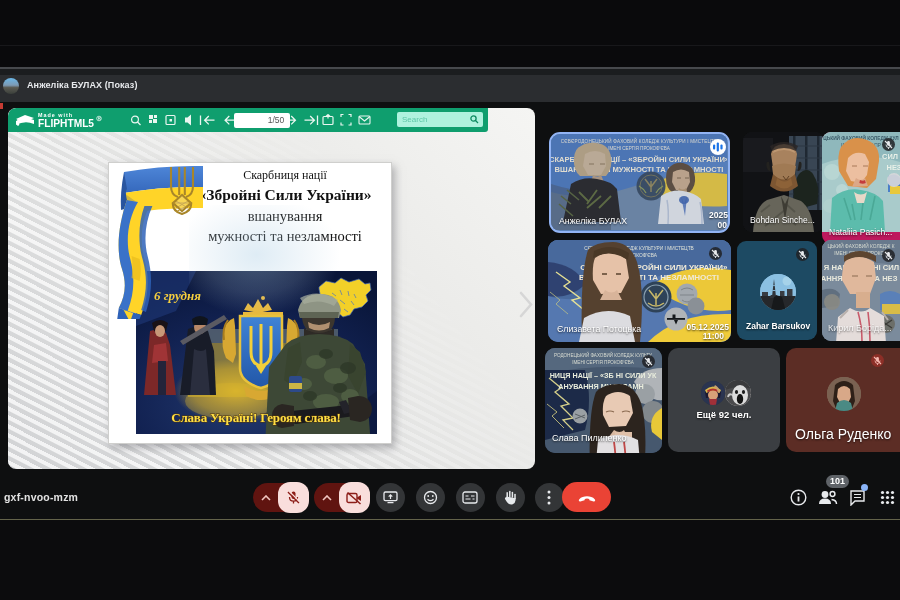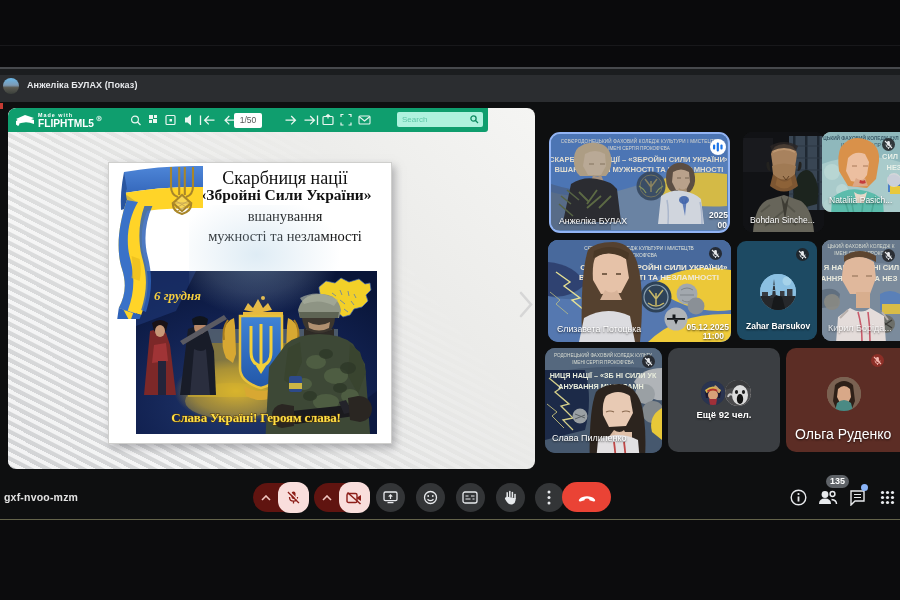--- a/index.html
+++ b/index.html
@@ -16,21 +16,21 @@
 
   
   #share{left:8px;top:108px;width:527px;height:361px;border-radius:8px;overflow:hidden;
      background:linear-gradient(225deg,#f5f5f3 0%,#eaeae8 38%,#d8d9da 78%,#d2d3d5 100%);}
   #stripes{left:0;top:0;width:527px;height:361px;
      background:repeating-linear-gradient(27deg,rgba(255,255,255,0) 0 3.6px,rgba(255,255,255,.8) 4.6px 8px);
      -webkit-mask-image:linear-gradient(52deg,rgba(0,0,0,.9) 25%,rgba(0,0,0,.45) 50%,rgba(0,0,0,0) 72%);
      mask-image:linear-gradient(52deg,rgba(0,0,0,.9) 25%,rgba(0,0,0,.45) 50%,rgba(0,0,0,0) 72%);}
   #toolbar{left:0;top:0;width:480px;height:24px;background:#0f9e6e;border-radius:8px 0 3px 0;}
   #pagebox{left:226px;top:4.5px;width:28px;height:15px;background:#fff;border-radius:2px;
-     color:#555;font-size:8.5px;display:flex;align-items:center;justify-content:center;}
+     color:#555;font-size:8.5px;display:flex;align-items:center;justify-content:center;padding-left:28px;}
   #searchbox{left:389px;top:4px;width:86px;height:15px;background:#aff2de;border-radius:2px;}
   #searchbox span{position:absolute;left:5px;top:3px;font-size:8px;color:#5ec7a8;}
 
   
   #slide{left:100px;top:54px;width:282px;height:280px;background:#fff;border:1px solid #cfcfcd;
      box-shadow:3px 4px 8px rgba(120,120,125,.55);}
   .ttl{position:absolute;left:70px;width:212px;text-align:center;color:#111;
        font-family:"Liberation Serif",serif;}
   #chev{left:510px;top:183px;width:16px;height:27px;}
 
@@ -112,21 +112,21 @@
       <div class="abs" id="pagebox">1/50</div>
       <div class="abs" id="searchbox">
           <span>Search</span>
         <svg width="9" height="9" style="position:absolute;right:4px;top:3px">
           <circle cx="3.5" cy="3.5" r="2.6" fill="none" stroke="#0c8a60" stroke-width="1.3"></circle>
           <path d="M5.5 5.5 l2.5 2.5" stroke="#0c8a60" stroke-width="1.3"></path>
         </svg>
       </div>
     </div>
     <div class="abs" id="slide">
-      <div class="ttl" style="top:5px;font-size:18px;text-align:center;">Скарбниця нації</div>
+      <div class="ttl" style="top:5px;font-size:12px;text-align:center;">Скарбниця нації</div>
       <div class="ttl" style="top:23px;font-size:15.5px;font-weight:700;">«Збройні Сили України»</div>
       <div class="ttl" style="top:45px;font-size:14.5px;">вшанування</div>
       <div class="ttl" style="top:65px;font-size:14.5px;">мужності та незламності</div>
       <div class="abs" id="poster" style="left:27px;top:108px;width:241px;height:163px;background:#14265a;">
       <svg width="241" height="163" viewBox="0 0 241 163" style="position:absolute;left:0;top:0">
         <defs>
           <radialGradient id="pg" cx="45%" cy="80%" r="85%">
             <stop offset="0%" stop-color="#22396f"></stop>
                 <stop offset="55%" stop-color="#122252"></stop>
                 <stop offset="100%" stop-color="#091538"></stop>
@@ -340,21 +340,21 @@
       <path d="M30 42 q11 11 22 0 l3 12 q-14 11 -28 0 z" fill="#7d5632"></path>
       <path d="M34 46 q8 7 14 0 l1.5 7 q-8 7 -17 0 z" fill="#8d6238"></path>
       <path d="M40 44 l3 4 3 -4" stroke="#5d3f24" stroke-width="1" fill="none"></path>
       <path d="M10 100 q2 -26 14 -32 l17 -5 17 6 q11 8 13 31 z" fill="#67655a"></path>
       <path d="M18 80 l9 -7 m5 13 l11 -9 m-21 17 l13 -10 m8 -12 l9 8 m-7 6 l8 7" stroke="#55544a" stroke-width="1.8"></path>
       <path d="M38 64 l4 8 4 -8 -4 24 z" fill="#3e3c34"></path>
     </svg>
     <div class="name" style="left:7px;bottom:7px;font-size:8.5px;">Bohdan Sinche...</div>
   </div>
 
-  <div class="tile" style="left:822px;top:132px;width:78px;height:80px;border-radius:9px 0 0 9px;background:#737373;">
+  <div class="tile" style="left:822px;top:132px;width:78px;height:112px;border-radius:9px 0 0 9px;background:#be185d;">
     <svg width="78" height="100" viewBox="0 0 78 100" style="position:absolute;left:0;top:0">
       <rect width="78" height="100" fill="#a9cbcb"></rect>
       <path d="M0 0 h78 v30 q-40 -12 -78 2 z" fill="#8fb8bc"></path>
       <circle cx="10" cy="40" r="8" fill="#bcd8d4" opacity=".8"></circle>
       <circle cx="20" cy="58" r="6" fill="#c2dcd8" opacity=".7"></circle>
       <circle cx="8" cy="74" r="7" fill="#b4d2ce" opacity=".7"></circle>
       <text x="39" y="8" text-anchor="middle" font-size="4.8" fill="#3a5a68" font-weight="bold">ЦЬКИЙ ФАХОВИЙ КОЛЕДЖ КУЛ</text>
       <text x="39" y="14.5" text-anchor="middle" font-size="4.8" fill="#3a5a68">ІМЕНІ СЕРГІЯ ПР</text>
       <text x="30" y="27" text-anchor="middle" font-size="7.4" font-weight="bold" fill="#e8f0e8">Я НАЦІ</text>
       <text x="68" y="27" text-anchor="middle" font-size="7.4" font-weight="bold" fill="#e8f0e8">СИЛ</text>
@@ -641,21 +641,21 @@
     <circle cx="8.5" cy="8.5" r="7.3" fill="none" stroke="#e8eaed" stroke-width="1.4"></circle>
     <circle cx="8.5" cy="5" r="1.1" fill="#e8eaed"></circle>
     <rect x="7.6" y="7.5" width="1.8" height="5" fill="#e8eaed"></rect>
   </svg>
   <svg width="20" height="15" style="position:absolute;left:818px;top:490px">
     <circle cx="7" cy="4.5" r="3.4" fill="#e8eaed"></circle>
     <path d="M1 14 q0 -5.5 6 -5.5 q6 0 6 5.5z" fill="#e8eaed"></path>
     <circle cx="14.5" cy="4" r="2.4" fill="none" stroke="#e8eaed" stroke-width="1.5"></circle>
     <path d="M13.5 9.5 q5 .5 5 4.5" fill="none" stroke="#e8eaed" stroke-width="1.5"></path>
   </svg>
-  <div class="abs" style="left:826px;top:475px;width:23px;height:13px;background:#5f6368;border-radius:7px;color:#fff;font-size:9px;font-weight:bold;text-align:center;line-height:13px;">135</div>
+  <div class="abs" style="left:826px;top:475px;width:23px;height:13px;background:#5f6368;border-radius:7px;color:#fff;font-size:9px;font-weight:bold;text-align:center;line-height:13px;">101</div>
   <svg width="18" height="17" style="position:absolute;left:849px;top:489px">
     <path d="M2 2 h13 v10 h-9 l-4 4 z" fill="none" stroke="#e8eaed" stroke-width="1.4"></path>
     <path d="M5 5.5 h7 M5 8.5 h7" stroke="#e8eaed" stroke-width="1.2"></path>
   </svg>
   <div class="abs" style="left:861px;top:484px;width:7px;height:7px;border-radius:50%;background:#8ab4f8;"></div>
   <svg width="15" height="15" style="position:absolute;left:880px;top:490px">
     <g fill="#e8eaed">
       <circle cx="2.5" cy="2.5" r="1.6"></circle>
         <circle cx="7.5" cy="2.5" r="1.6"></circle>
         <circle cx="12.5" cy="2.5" r="1.6"></circle>

